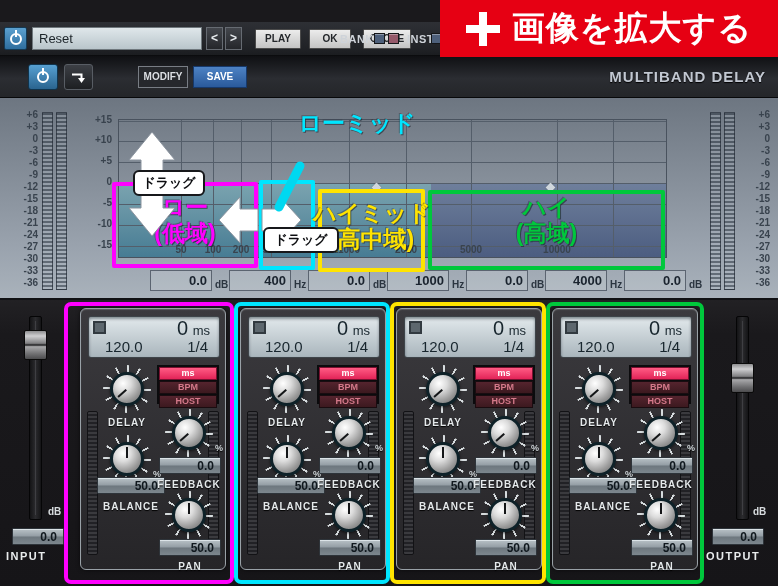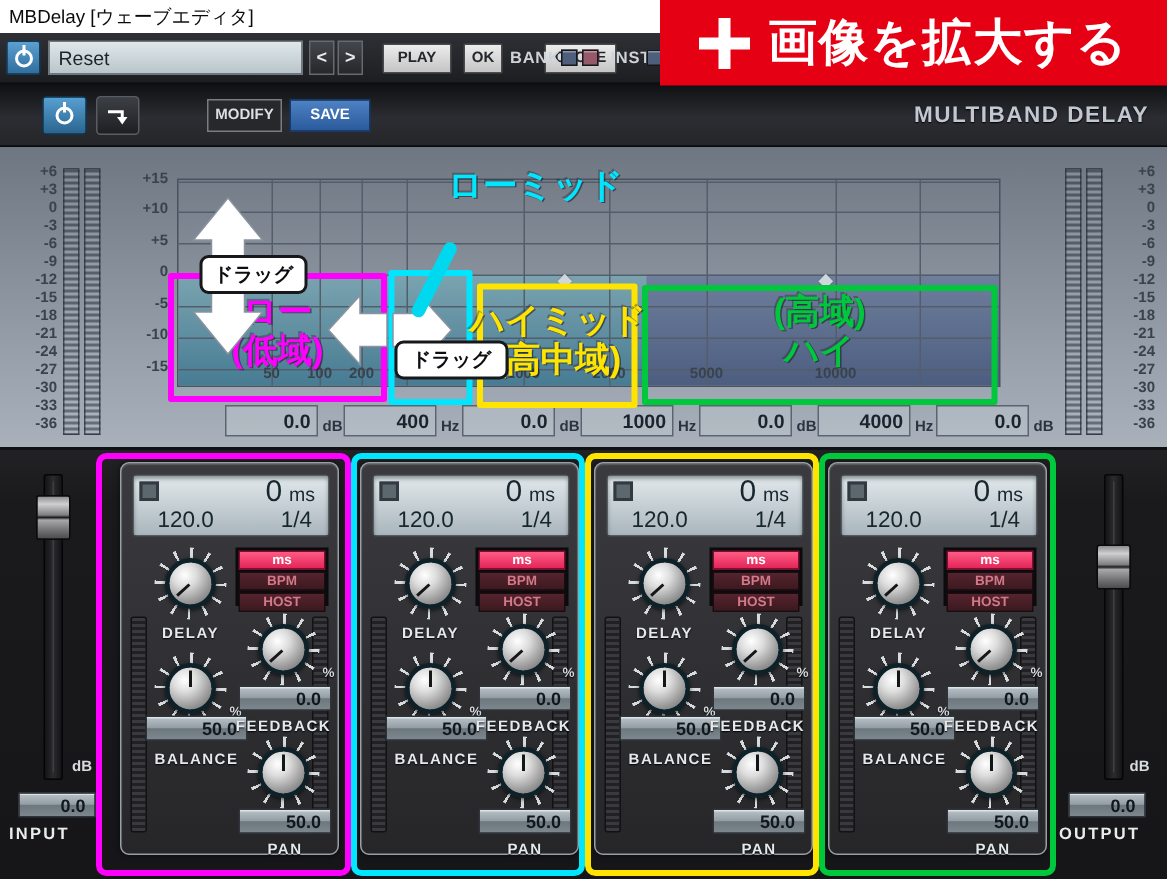--- a/index.html
+++ b/index.html
@@ -134,31 +134,30 @@
   .plus-icon { position:relative; width:34px; height:34px; }
   .plus-icon::before { content:''; position:absolute; left:0; top:13px; width:34px; height:8px; background:#fff; }
   .plus-icon::after  { content:''; position:absolute; left:13px; top:0; width:8px; height:34px; background:#fff; }
   .zoom-text { color:#fff; font-size:33px; font-weight:bold; letter-spacing:1px; }
 </style>
 </head>
 <body>
 
 <div class="screen">
 
-  <div class="titlebar">MBDelay [ウェーブエディタ]</div>
 
   <div class="toolbar">
     <div class="tb-power">
         <span class="pwr"></span>
       </div>
     <div class="tb-preset">Reset</div>
     <div class="tb-arrow" style="left:206px;">&lt;</div>
     <div class="tb-arrow" style="left:225px;">&gt;</div>
     <div class="tb-btn" style="left:255px; width:46px; line-height:18px;">PLAY</div>
-    <div class="tb-btn" style="left:309px; width:26px; line-height:18px;">OK</div>
+    <div class="tb-btn" style="left:309px; width:42px; line-height:18px;">OK</div>
     <div class="tb-btn" style="left:363px; width:48px; line-height:18px;">CLOSE</div>
     <span class="tb-lbl" style="left:339px; left:340px;">BANK</span>
     <span class="swatch" style="left:374px; background:#4d5f7a;"></span>
     <span class="swatch" style="left:388px; background:#95596a;"></span>
     <span class="tb-lbl" style="left:407px;">INST</span>
     <span class="swatch" style="left:431px; background:#4d5f7a;"></span>
   </div>
 
   <div class="phead">
     <div class="ph-power">
@@ -294,22 +293,22 @@
         <div class="band-label" style="left: 262px; top: 12px; width: 190px; color: rgb(0, 230, 255);">
           <div>ローミッド</div>
         </div>
         <div class="annot-rect" style="left: 318px; top: 91px; width: 107px; height: 83px; border-color: rgb(255, 228, 0);"></div>
         <div class="band-label" style="left: 306px; top: 102px; width: 132px; color: rgb(255, 228, 0);">
           <div>ハイミッド</div>
           <div>(高中域)</div>
         </div>
         <div class="annot-rect" style="left: 428px; top: 92px; width: 237px; height: 80px; border-color: rgb(0, 200, 60);"></div>
         <div class="band-label" style="left: 428px; top: 96px; width: 237px; color: rgb(0, 200, 60);">
+          <div>ハイ</div>
           <div>(高域)</div>
-          <div>ハイ</div>
         </div>
       </div>
 
     <svg class="annot-svg">
       <g fill="#ffffff" stroke="#8a939e" stroke-width="1">
         <polygon points="152,34 129,62 141,62 141,84 163,84 163,62 175,62"></polygon>
         <polygon points="152,138 129,110 141,110 141,88 163,88 163,110 175,110"></polygon>
         <polygon points="219,122 240,99 240,111 258,111 258,133 240,133 240,145"></polygon>
         <polygon points="301,122 280,99 280,111 262,111 262,133 280,133 280,145"></polygon>
       </g>

